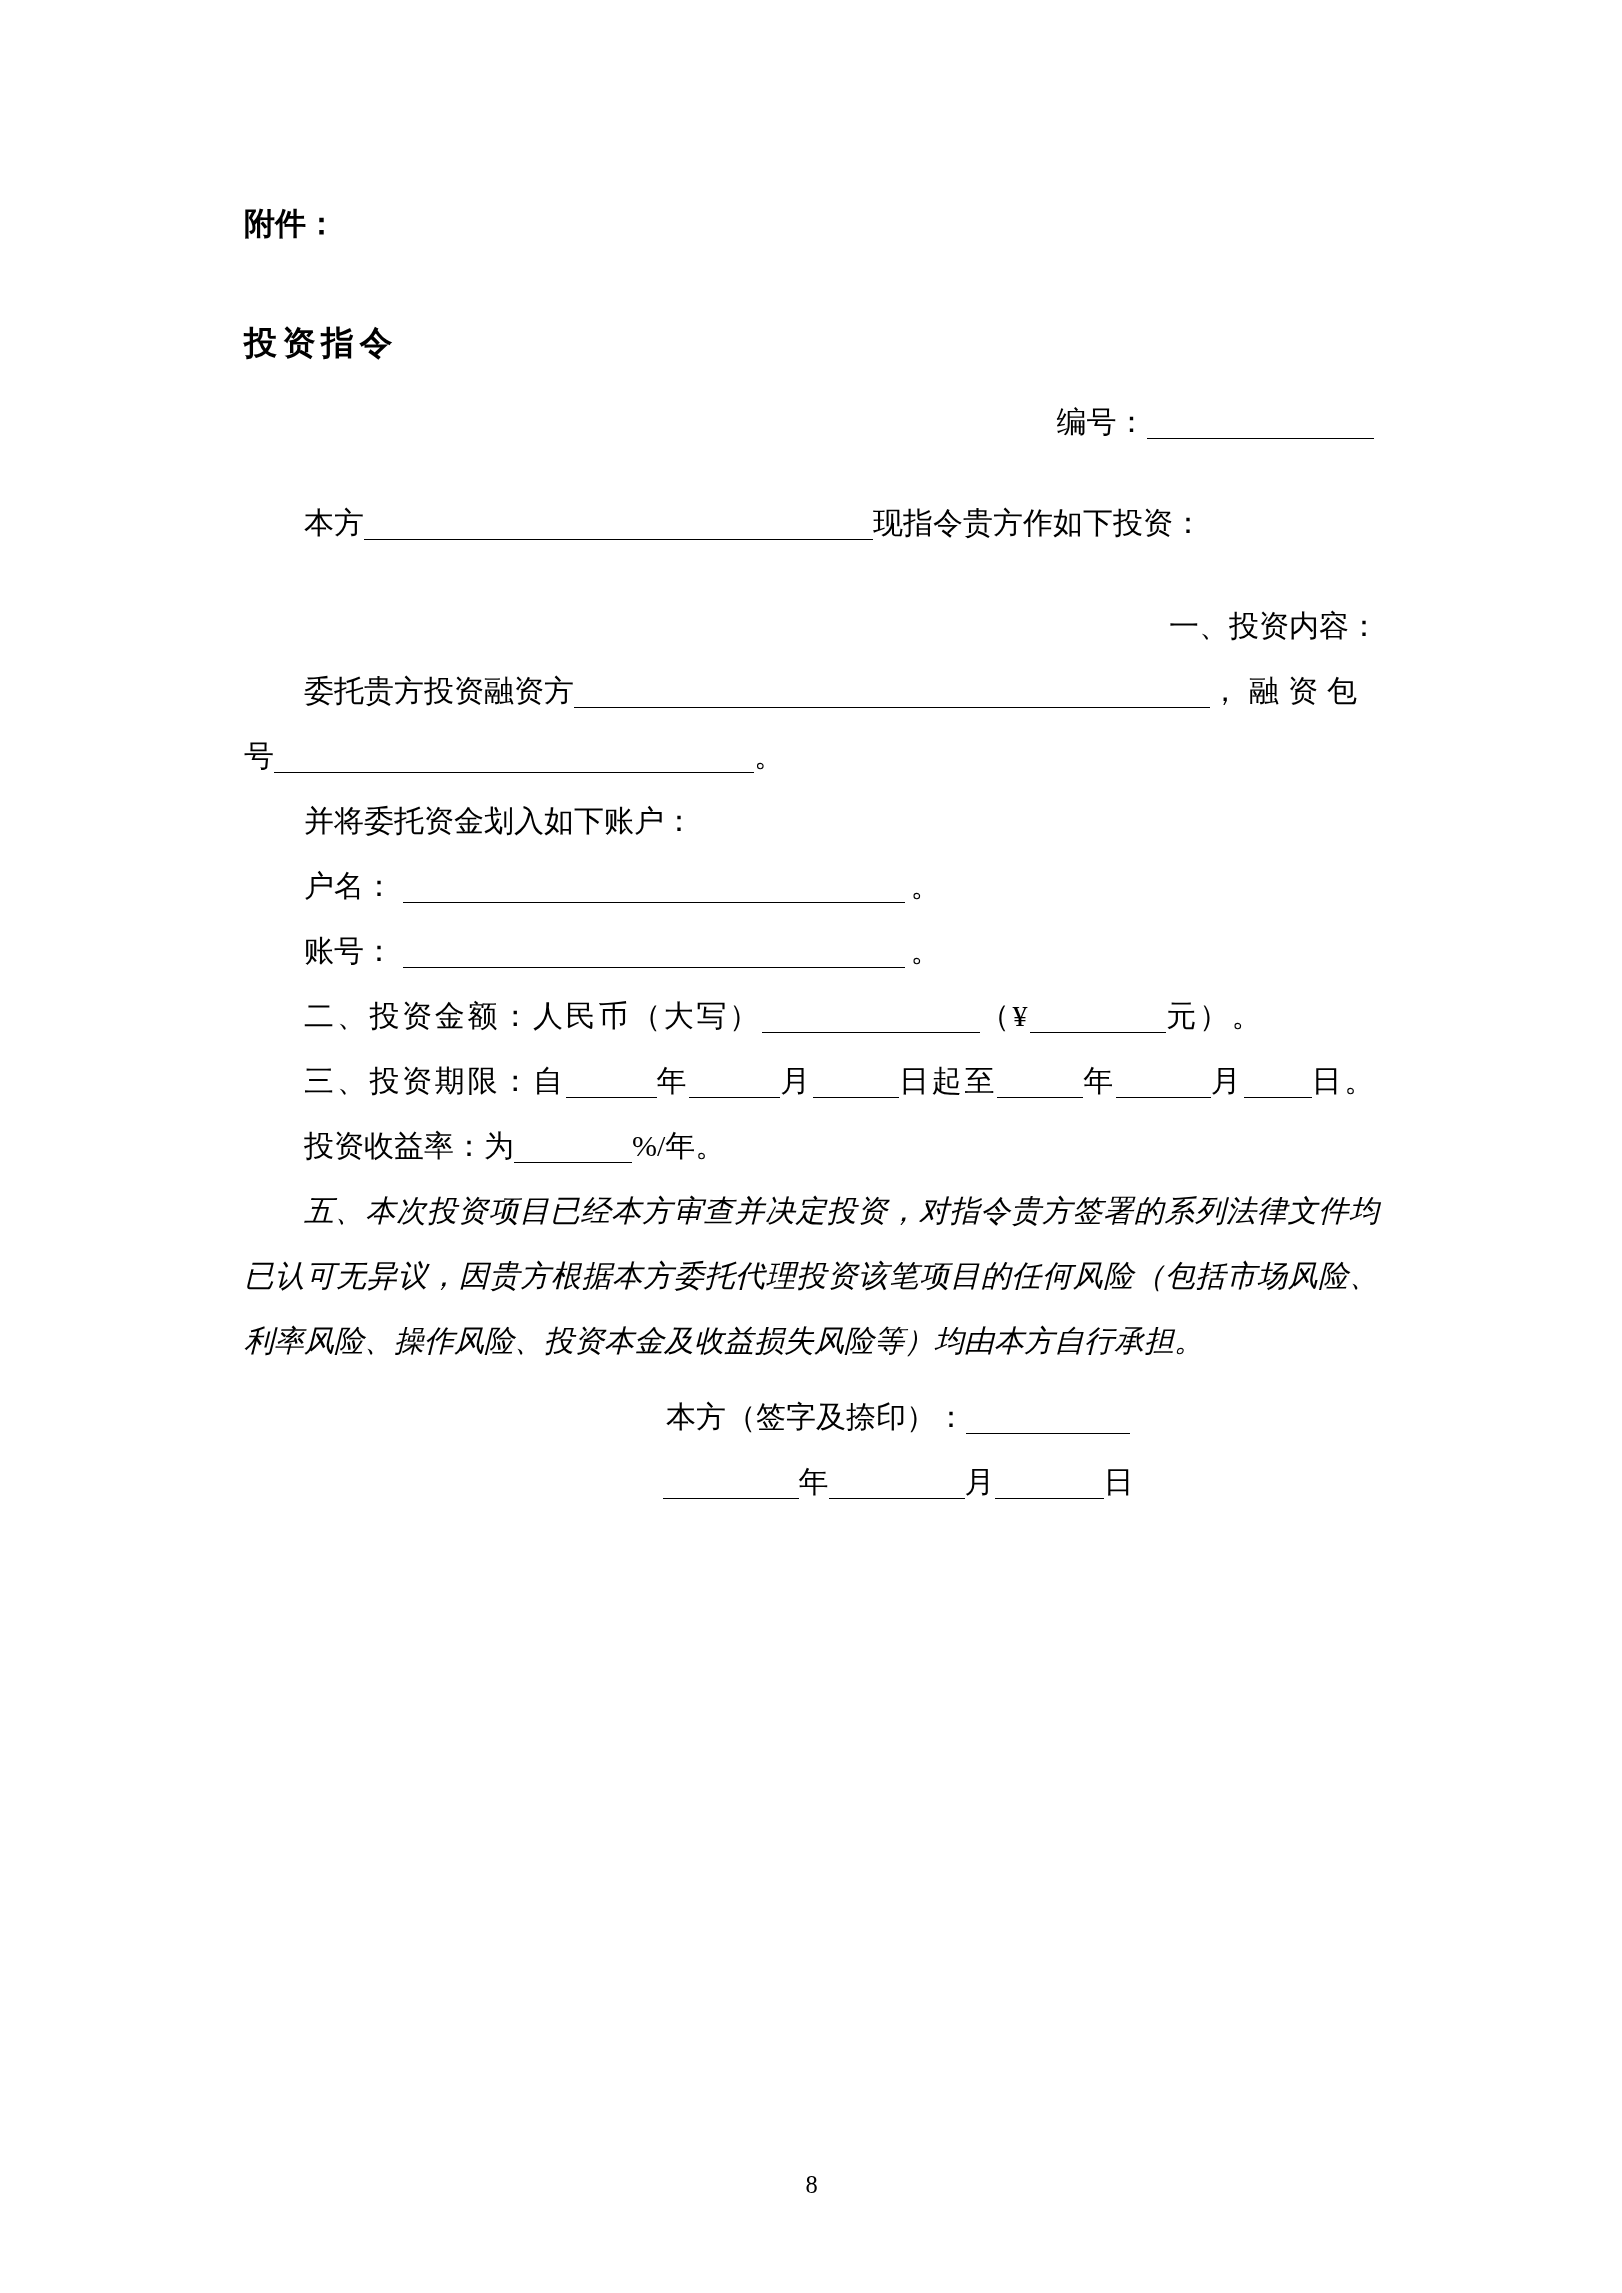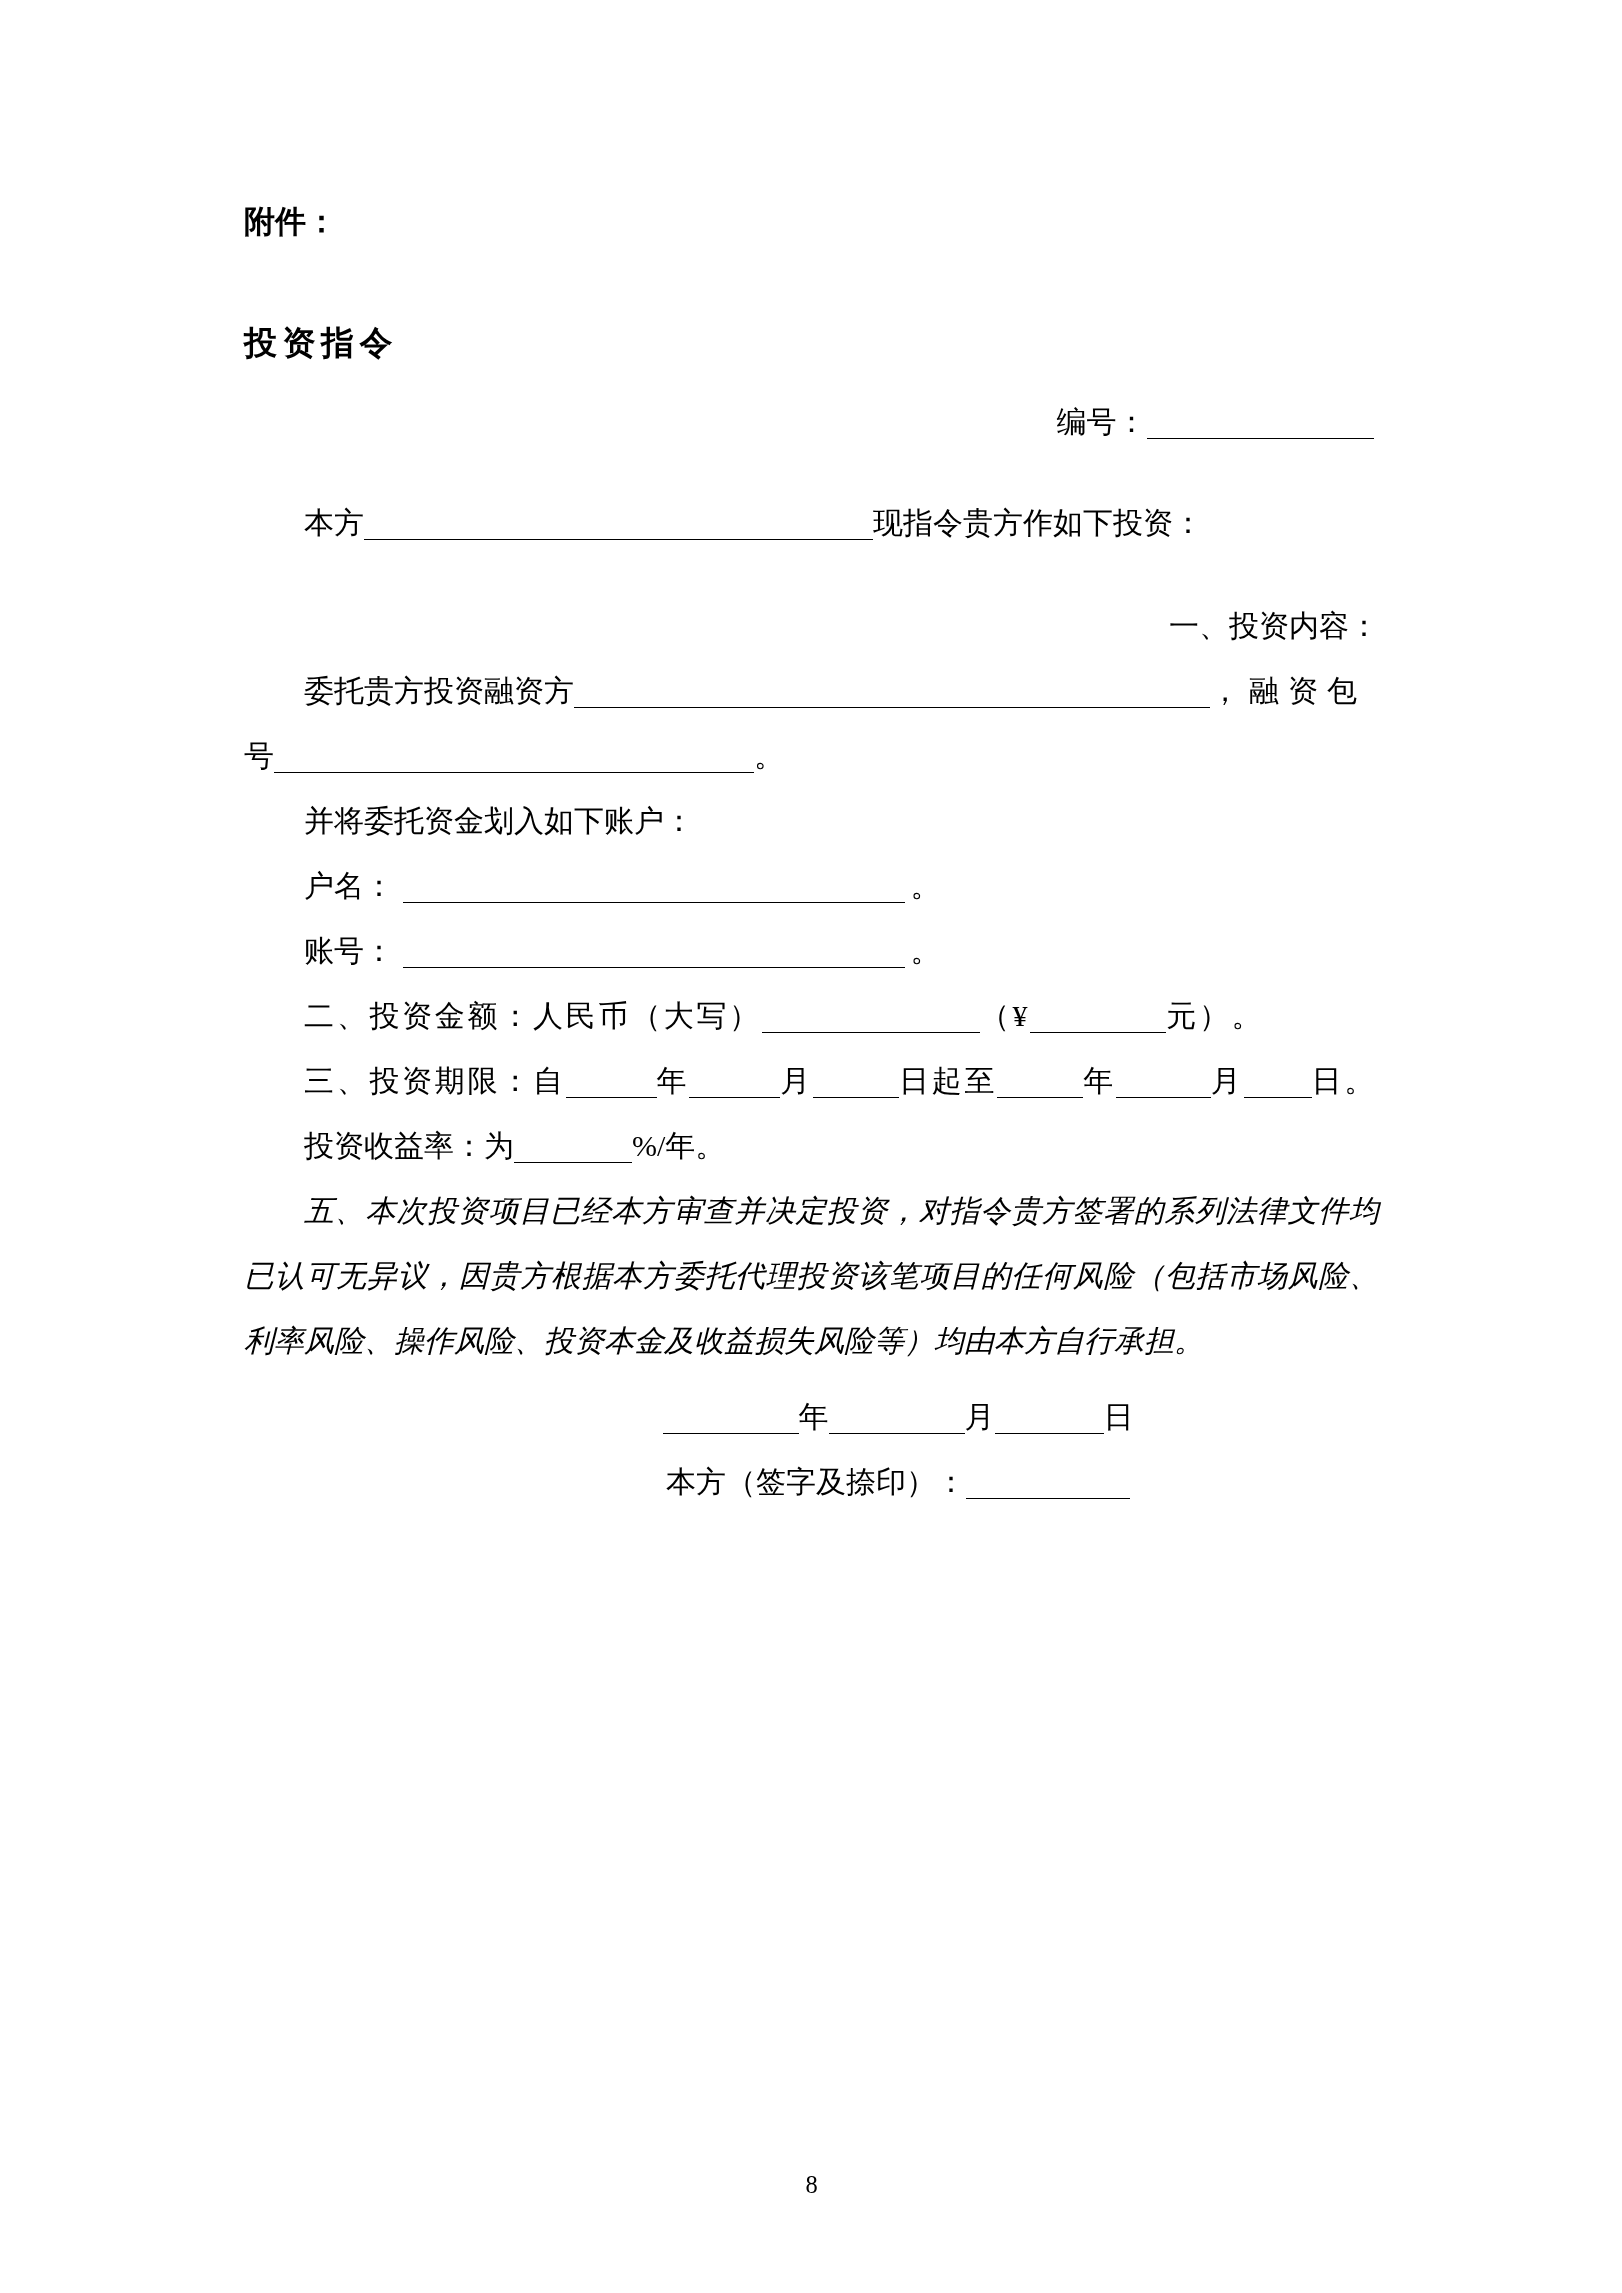--- a/index.html
+++ b/index.html
@@ -12,21 +12,21 @@
   }
   .page { position:absolute; inset:0; background:#fff; }
   .content {
     margin:0 244px;
     padding-top:191px;
     font-size:30px;
     line-height:65px;
   }
   p, div { margin:0; }
   .attachment {
-    font-family:Liberation Mono, monospace;
+    font-family:Liberation Serif, serif;
     font-weight:bold;
     font-size:31px;
     line-height:65px;
   }
   .title {
     margin-top:51px;
     text-align:left;
     font-size:33px;
     font-weight:bold;
     line-height:73px;
@@ -107,21 +107,21 @@
     <p class="line indent ls3"><span>二、投资金额：人民币（大写）</span><span class="bl w240"></span><span>（¥</span><span class="bl w150"></span><span>元）。</span></p>
 
     <p class="line indent ls3"><span>三、投资期限：自</span><span class="bl w100"></span><span>年</span><span class="bl w100"></span><span>月</span><span class="bl w95"></span><span>日起至</span><span class="bl w95"></span><span>年</span><span class="bl w105"></span><span>月</span><span class="bl w75"></span><span>日。</span></p>
 
     <p class="line indent"><span>投资收益率：为</span><span class="bl w130"></span><span>%/年。</span></p>
 
 
     <p class="para"><span>五、本次投资项目已经本方审查并决定投资，对指令贵方签署的系列法律文件均已认可无异议，因贵方根据本方委托代理投资该笔项目的任何风险（包括市场风险、利率风险、操作风险、投资本金及收益损失风险等）均由本方自行承担。</span></p>
 
     <div class="sig-wrap">
+      <p class="line"><span>本方（签字及捺印）：</span><span class="bl w180"></span></p>
       <p class="line"><span class="bl w150"></span><span>年</span><span class="bl w150"></span><span>月</span><span class="bl w120"></span><span>日</span></p>
-      <p class="line"><span>本方（签字及捺印）：</span><span class="bl w180"></span></p>
     </div>
 
   </div>
 
   <div class="footer">8</div>
 </div>
 
 
 </body></html>

